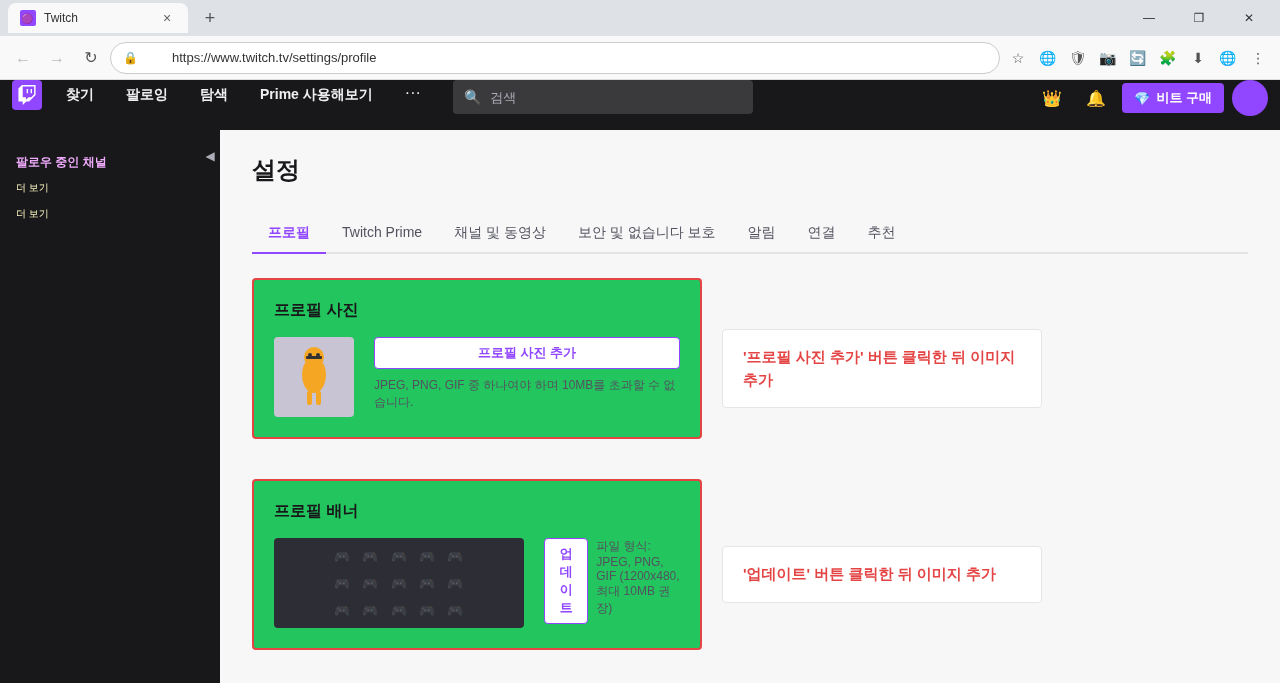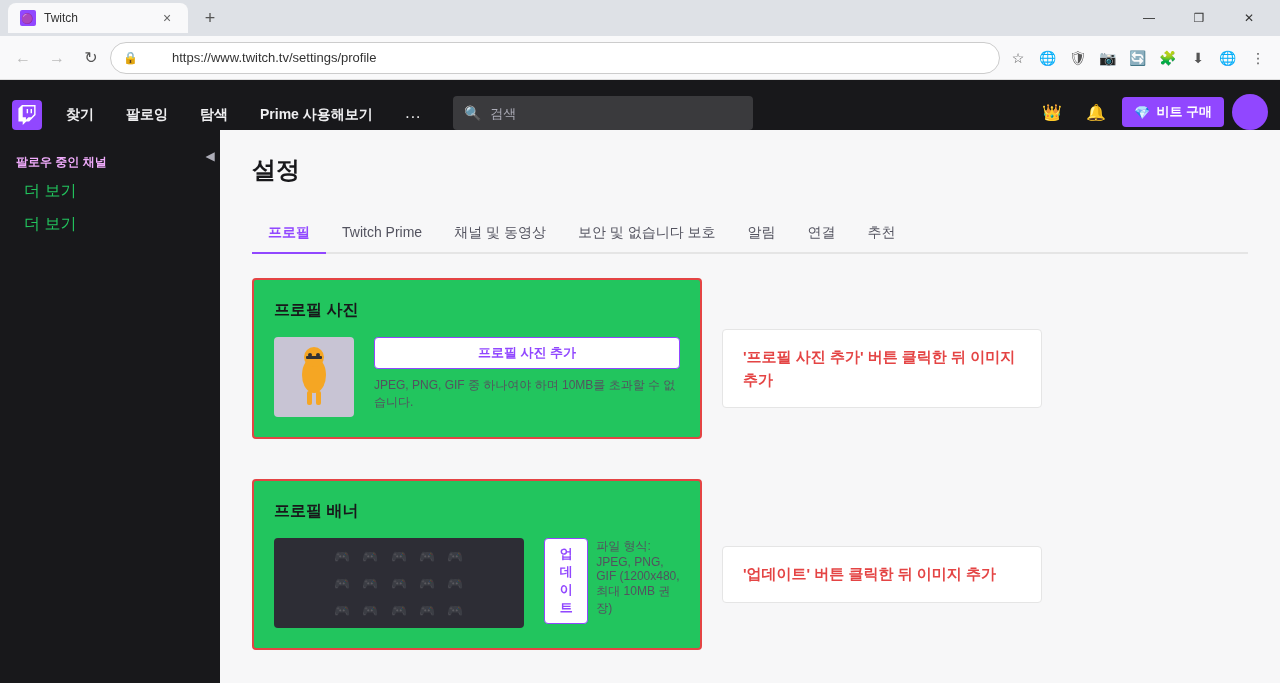--- a/index.html
+++ b/index.html
@@ -135,21 +135,21 @@
       cursor: pointer;
       color: #555;
       font-size: 14px;
     }
 
     
     .twitch-navbar {
       height: 50px;
       background: #18181b;
       display: flex;
-      align-items: flex-end;
+      align-items: flex-start;
       padding: 0 12px;
       gap: 16px;
     }
     .twitch-logo {
       width: 30px;
       height: 30px;
       background: #9147ff;
       border-radius: 4px;
       display: flex;
       align-items: center;
@@ -268,25 +268,24 @@
       font-size: 12px;
     }
     .sidebar-section-title {
       font-size: 12px;
       font-weight: 700;
       color: #f0abfc;
       padding: 8px 16px 4px;
       text-transform: none;
     }
     .sidebar-more {
-      font-size: 16px;
-      color: #22c55e;
+      font-size: 10px;
+      color: #fef9c3;
       padding: 6px 16px;
       cursor: pointer;
-      margin-left: 8px;
     }
     .sidebar-section-label {
       font-size: 13px;
       font-weight: 600;
       color: #efeff1;
       padding: 8px 16px;
     }
 
     
     .main-content {

